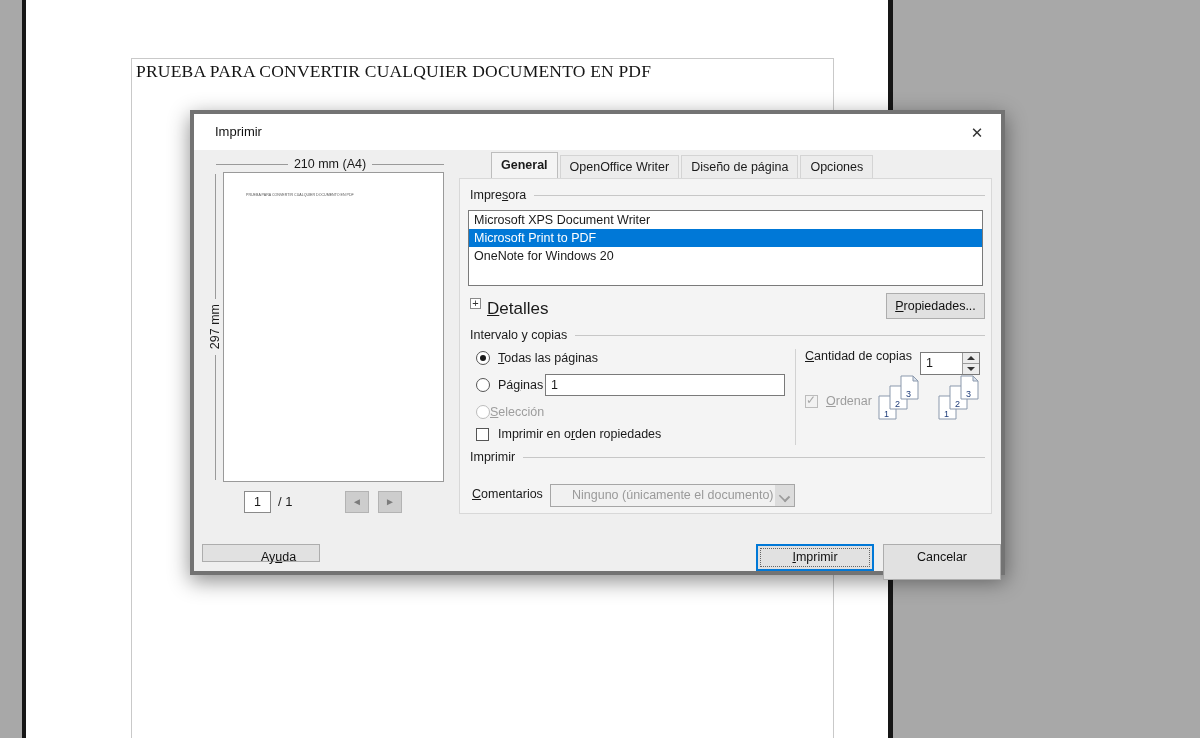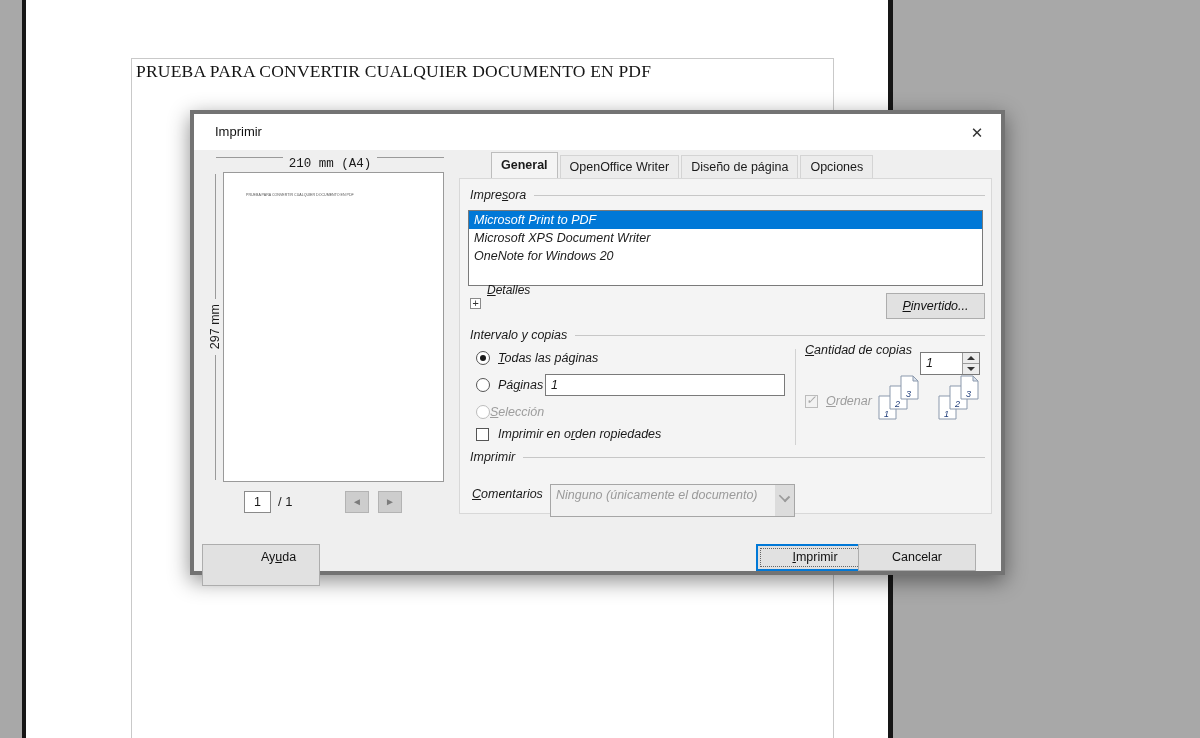--- a/index.html
+++ b/index.html
@@ -17,21 +17,21 @@
 
   
   .dialog { position:absolute; left:190px; top:110px; width:815px; height:465px; background:#efefef;
             border:4px solid #737373; box-shadow:0 6px 20px rgba(0,0,0,0.45); }
   .titlebar { position:absolute; left:0; top:0; width:100%; height:36px; background:#ffffff; }
   .title-text { position:absolute; left:21px; top:10px; font-size:13px; color:#111; }
   .close-btn { position:absolute; right:8px; top:5px; width:32px; height:27px; text-align:center;
                line-height:27px; font-size:15px; color:#333; cursor:default; }
 
   
-  .size-label-row { position:absolute; left:22px; top:43px; width:228px; display:flex; align-items:flex-start;font-family:Liberation Mono, monospace; }
+  .size-label-row { position:absolute; left:22px; top:43px; width:228px; display:flex; align-items:center; }
   .size-label-row .hline { flex:1; height:1px; background:#9a9a9a; }
   .size-label-row .lbl { padding:0 6px; font-size:12.5px; white-space:nowrap; }
   .preview-page { position:absolute; left:29px; top:58px; width:221px; height:310px; background:#ffffff;
                   border:1px solid #9a9a9a; overflow:hidden; }
   .preview-mini-text { position:absolute; left:22px; top:20px; width:420px; font-size:8px; color:#555;
                        transform:scale(0.45); transform-origin:left top; white-space:nowrap; }
   .height-label-col { position:absolute; left:14px; top:60px; width:14px; height:306px;
                       display:flex; flex-direction:column; align-items:center; }
   .height-label-col .vline { width:1px; flex:1; background:#9a9a9a; }
   .height-label-col .lbl { font-size:12.5px; white-space:nowrap; writing-mode:vertical-rl;
@@ -45,38 +45,38 @@
   .nav-prev { left:151px; }
   .nav-next { left:184px; }
 
   
   .tabs { position:absolute; left:265px; top:41px; height:23px; display:flex; align-items:flex-end;padding-left:32px; }
   .tab { height:23px; padding:4px 9px 0 9px; background:#ececec; border:1px solid #d4d4d4;
          border-bottom:none; margin-right:2px; font-size:12.5px; white-space:nowrap; }
   .tab.selected { height:26px; margin-top:-3px; padding-top:5px; background:#f4f4f4;
                   border-color:#bdbdbd; font-weight:bold; position:relative; z-index:3; }
   .tab-panel { position:absolute; left:265px; top:64px; width:533px; height:336px; background:#f4f4f4;
-               border:1px solid #d8d8d8; z-index:1;font-style:italic; }
+               border:1px solid #d8d8d8; z-index:1; }
 
   
   .group-row { position:absolute; display:flex; align-items:center; }
   .group-row .g-lbl { font-size:12.5px; white-space:nowrap; padding-right:8px; }
   .group-row .g-line { flex:1; height:1px; background:#c7c7c7; }
 
   .mn { text-decoration:underline; }
 
   
   .printer-list { position:absolute; left:8px; top:31px; width:515px; height:76px; background:#ffffff;
                   border:1px solid #7a7a7a; font-size:12.5px; }
   .printer-row { height:18px; line-height:18px; padding-left:5px; white-space:nowrap; }
   .printer-row.selected { background:var(--accent,#0078d7); color:#ffffff; }
 
   .expander { position:absolute; left:10px; top:119px; width:11px; height:11px; background:#fff;
               border:1px solid #8a8a8a; font-size:11px; line-height:9px; text-align:center; color:#333; }
-  .details-lbl { position:absolute; left:27px; top:104px; font-size:12px; }
+  .details-lbl { position:absolute; left:27px; top:120px; font-size:17px; }
 
   .win-btn { background:#e1e1e1; border:1px solid #adadad; font-size:12.5px; color:#111;
              text-align:center; font-family:"Liberation Sans", sans-serif; }
   .btn-properties { position:absolute; left:426px; top:114px; width:99px; height:26px; line-height:24px; }
 
   
   .radio { position:absolute; width:14px; height:14px; border-radius:50%; background:#fff; border:1px solid #555; }
   .radio.checked::after { content:""; position:absolute; left:3px; top:3px; width:6px; height:6px;
                           border-radius:50%; background:#1a1a1a; }
   .radio.disabled { border-color:#bcbcbc; }
@@ -99,34 +99,34 @@
   .spin-up, .spin-down { flex:1; background:#ececec; position:relative; }
   .spin-up { border-bottom:1px solid #9a9a9a; }
   .spin-up::after { content:""; position:absolute; left:4px; top:3px; border-left:4px solid transparent;
                     border-right:4px solid transparent; border-bottom:4px solid #333; }
   .spin-down::after { content:""; position:absolute; left:4px; top:3px; border-left:4px solid transparent;
                       border-right:4px solid transparent; border-top:4px solid #333; }
 
   .collate-icon { position:absolute; top:196px; width:48px; height:52px; }
 
   
-  .combo { position:absolute; left:90px; top:305px; width:245px; height:33px; background:#f1f1f1;
-           border:1px solid #a6a6a6; display:flex; }
+  .combo { position:absolute; left:90px; top:305px; width:245px; height:23px; background:#f1f1f1;
+           border:1px solid #a6a6a6; display:flex;padding-left:16px; }
   .combo-val { flex:1; font-size:12.5px; line-height:21px; padding-left:5px; color:#9a9a9a;
                white-space:nowrap; overflow:hidden; }
   .combo-btn { width:19px; background:#dcdcdc; position:relative; }
   .combo-btn::after { content:""; position:absolute; left:5px; top:7px; width:7px; height:7px;
                       border-right:2px solid #9a9a9a; border-bottom:2px solid #9a9a9a;
                       transform:rotate(45deg) scale(1,0.8); }
 
   
-  .btn-help   { position:absolute; left:8px;   top:430px; width:118px; height:42px; line-height:25px;padding-left:35px; }
+  .btn-help   { position:absolute; left:8px;   top:430px; width:118px; height:18px; line-height:25px;padding-left:35px; }
   .btn-print  { position:absolute; left:562px; top:430px; width:118px; height:27px; line-height:23px;
                 border:2px solid var(--accent,#0078d7); }
-  .btn-cancel { position:absolute; left:664px; top:430px; width:118px; height:27px; line-height:25px; }
+  .btn-cancel { position:absolute; left:689px; top:430px; width:118px; height:36px; line-height:25px; }
   .focus-rect { position:absolute; inset:2px; border:1px dotted #666; pointer-events:none; }
 </style>
 </head>
 <body>
 
 <div class="screen">
 
   <div class="doc-page">
     <div class="text-boundary"></div>
     <div class="doc-heading">PRUEBA PARA CONVERTIR CUALQUIER DOCUMENTO EN PDF</div>
@@ -172,28 +172,28 @@
     </div>
 
     <div class="tab-panel">
 
       <div class="group-row" style="left:10px; top:9px; width:515px;">
         <div class="g-lbl"><span>Impre</span><span class="mn">s</span><span>ora</span></div>
         <div class="g-line"></div>
       </div>
 
       <div class="printer-list">
+        <div class="printer-row">Microsoft XPS Document Writer</div>
         <div class="printer-row selected">Microsoft Print to PDF</div>
-        <div class="printer-row">Microsoft XPS Document Writer</div>
         <div class="printer-row">OneNote for Windows 20</div>
       </div>
 
       <div class="expander">+</div>
       <div class="details-lbl"><span></span><span class="mn">D</span><span>etalles</span></div>
-      <div class="win-btn btn-properties"><span></span><span class="mn">P</span><span>invertido...</span></div>
+      <div class="win-btn btn-properties"><span></span><span class="mn">P</span><span>ropiedades...</span></div>
 
       <div class="group-row" style="left:10px; top:149px; width:515px;justify-content:flex-end;">
         <div class="g-lbl">Intervalo y copias</div>
         <div class="g-line"></div>
       </div>
 
       <div class="radio checked" style="left:16px; top:172px;"></div>
       <div class="opt-lbl" style="left:38px; top:172px;"><span></span><span class="mn">T</span><span>odas las páginas</span></div>
 
       <div class="radio" style="left:16px; top:199px;"></div>
@@ -201,21 +201,21 @@
       <div class="pages-input">1</div>
 
       <div class="radio disabled" style="left:16px; top:226px;"></div>
       <div class="opt-lbl disabled" style="left:30px; top:226px;"><span></span><span class="mn">S</span><span>elección</span></div>
 
       <div class="checkbox" style="left:16px; top:249px;"></div>
       <div class="opt-lbl" style="left:38px; top:248px;"><span>Imprimir en o</span><span class="mn">r</span><span>den ropiedades</span></div>
 
       <div class="vsep"></div>
 
-      <div class="opt-lbl" style="left:345px; top:164px;"><span class="mn">C</span><span>antidad de copias</span></div>
+      <div class="opt-lbl" style="left:345px; top:170px;"><span class="mn">C</span><span>antidad de copias</span></div>
       <div class="spinner">
         <div class="spin-val">1</div>
         <div class="spin-btns">
           <div class="spin-up"></div>
           <div class="spin-down"></div>
         </div>
       </div>
 
       <div class="checkbox disabled" style="left:345px; top:216px;">
         <span class="check">✓</span>

